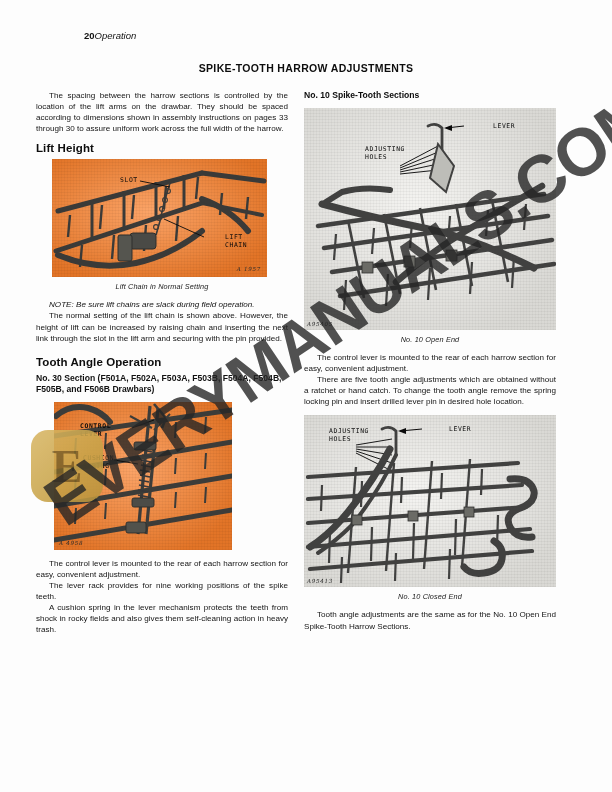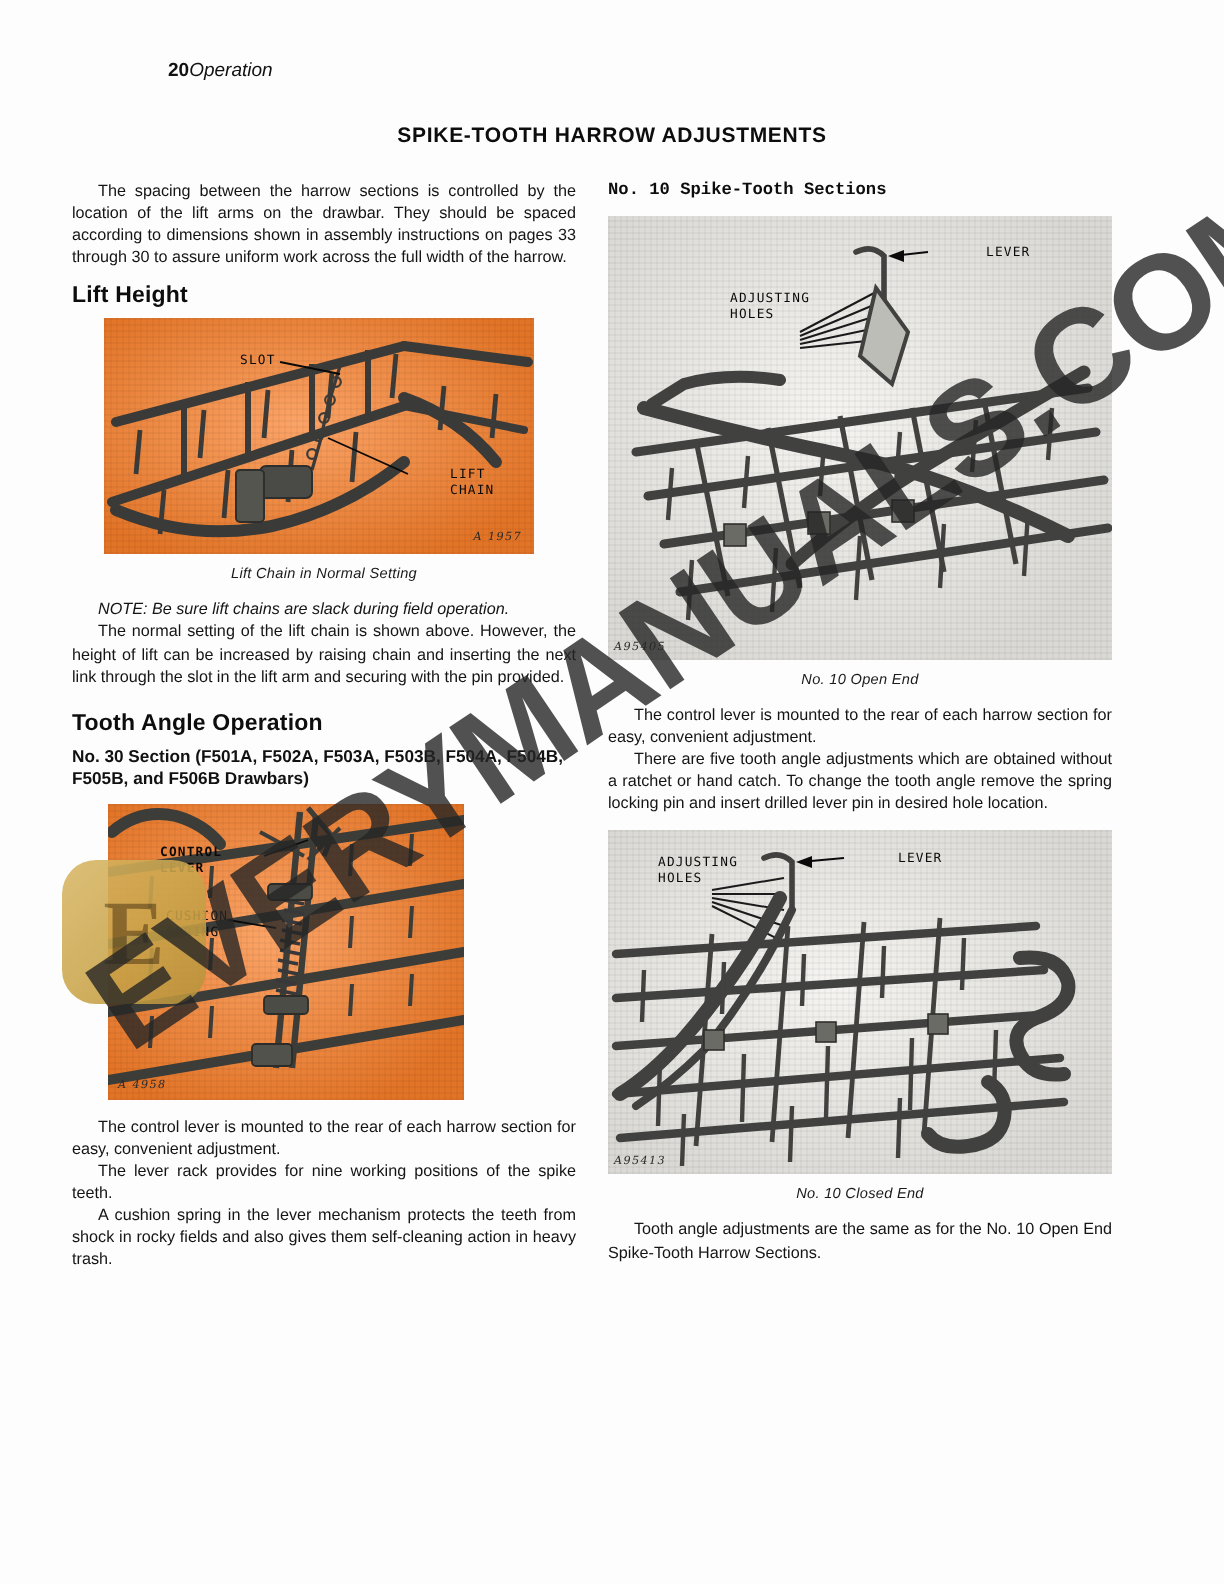--- a/index.html
+++ b/index.html
@@ -73,21 +73,20 @@
     font-weight: bold;
     color: #111;
     line-height: 11.5px;
     margin: 0 0 4px 0;
   }
   h4.fig-head {
     font-size: 8.6px;
     font-weight: bold;
     color: #0d0d0d;
     margin: 0 0 8px 0;
-    font-family: Liberation Mono, monospace;
   }
 
   p.body {
     font-size: 8.1px;
     line-height: 11.1px;
     color: #141414;
     text-align: justify;
     text-indent: 13px;
     margin: 0;
   }

